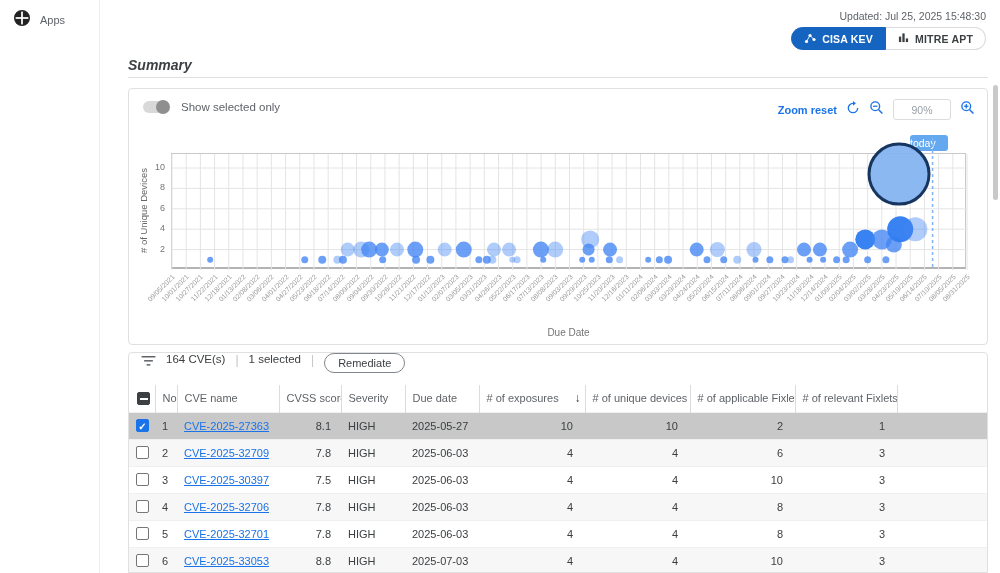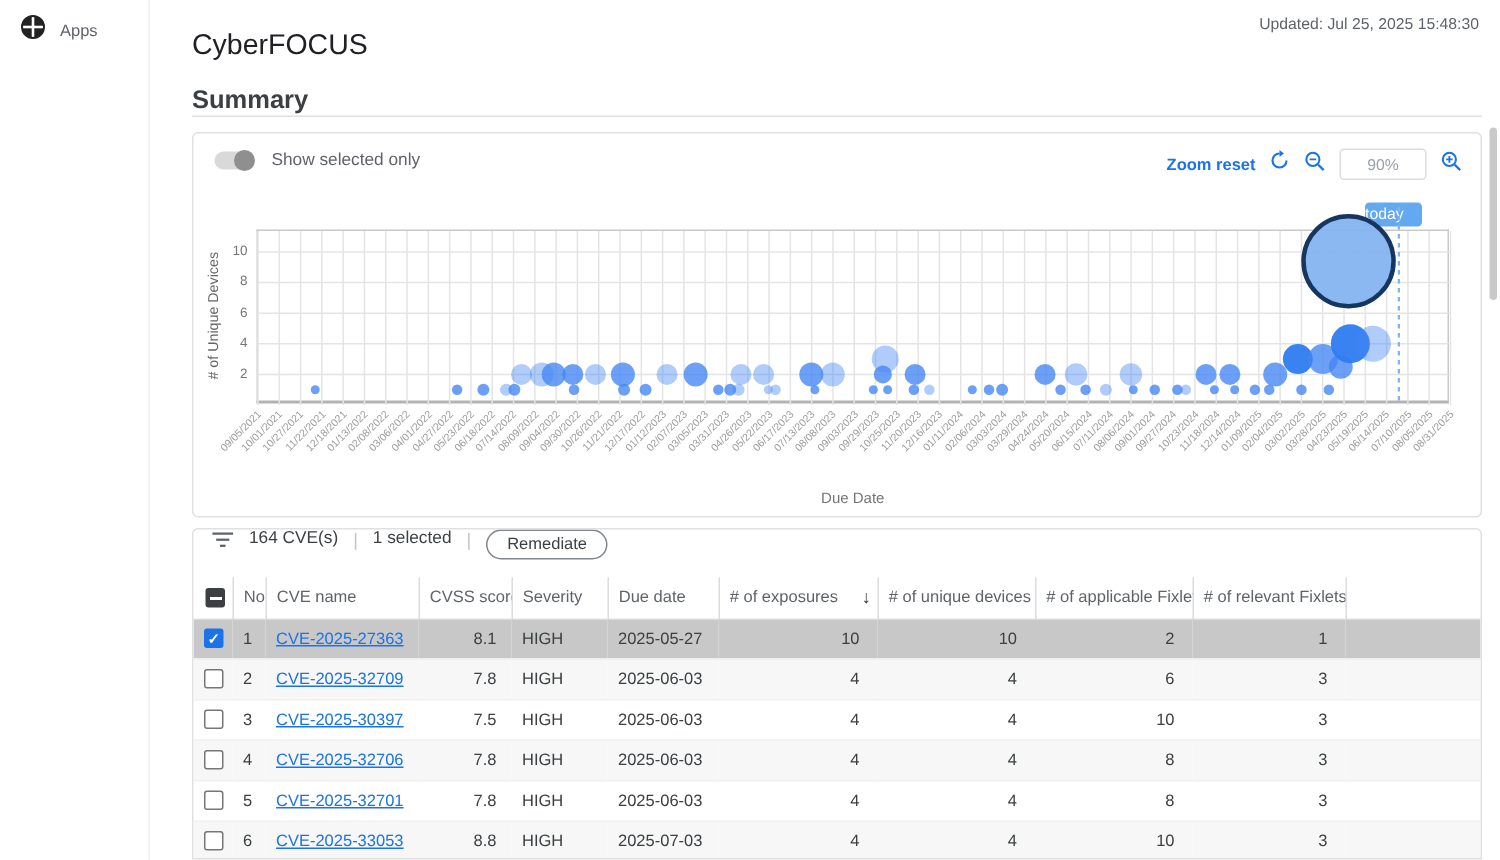--- a/index.html
+++ b/index.html
@@ -16,21 +16,21 @@
   
   .main { position:absolute; left:100px; top:0; width:900px; height:573px; }
   .page-title { position:absolute; left:28px; top:20px; font-size:19px; font-weight:500; color:#202124; }
   .updated { position:absolute; right:14px; top:10px; font-size:10.5px; color:#5f6368; }
   .seg-group { position:absolute; right:14px; top:27px; display:flex; height:23px; }
   .seg { display:flex; align-items:center; gap:6px; padding:0 12px; font-size:10.5px; font-weight:700;
     letter-spacing:.2px; cursor:pointer; white-space:nowrap; }
   .seg.active { background:#1565c0; color:#fff; border-radius:12px 0 0 12px; border:1px solid #1565c0; }
   .seg.inactive { background:#fff; color:#3c4043; border:1px solid #dadce0; border-left:none;
     border-radius:0 12px 12px 0; }
-  .section-title { position:absolute; left:28px; top:57px; font-size:17px; font-weight:700; color:#3c4043; }
+  .section-title { position:absolute; left:28px; top:57px; font-size:14px; font-weight:700; color:#3c4043;font-style:italic; }
   .section-underline { position:absolute; left:28px; top:77px; width:860px; border-bottom:1px solid #e0e0e0; }
 
   
   .chart-card { position:absolute; left:28px; top:88px; width:860px; height:257px;
     border:1px solid #e0e0e0; border-radius:4px; background:#fff; }
   .toggle-row { position:absolute; left:14px; top:12px; display:flex; align-items:center; gap:12px; }
   .switch { width:26px; height:12px; border-radius:6px; background:#d9d9d9; position:relative; cursor:pointer; }
   .switch .knob { position:absolute; right:-1px; top:-1px; width:14px; height:14px; border-radius:50%;
     background:#8f8f8f; }
   .toggle-lbl { font-size:11.5px; color:#5f6368; }
@@ -107,23 +107,45 @@
         <rect x="10.7" y="2" width="2.6" height="20" fill="#fff"></rect>
         <rect x="2" y="10.7" width="20" height="2.6" fill="#fff"></rect>
         <circle cx="12" cy="12" r="11" fill="none" stroke="#222" stroke-width="2"></circle>
       </svg>
     </span>
     <span class="lbl">Apps</span>
   </div>
 </div>
 
 <div class="main">
-  <div class="page-title">CyberFOCUS</div>
   <div class="updated">Updated: Jul 25, 2025 15:48:30</div>
 
+  <div class="seg-group">
+    <div class="seg active">
+      <span>
+        <svg width="12" height="12" viewBox="0 0 24 24">
+            <circle cx="5" cy="19" r="3.2" fill="#fff"></circle>
+            <circle cx="12" cy="7" r="3.2" fill="#fff"></circle>
+            <circle cx="20" cy="15" r="3.2" fill="#fff"></circle>
+            <path d="M5 19 L12 7 L20 15" stroke="#fff" stroke-width="1.8" fill="none"></path>
+          </svg>
+      </span>
+      <span>CISA KEV</span>
+    </div>
+    <div class="seg inactive">
+      <span>
+        <svg width="11" height="11" viewBox="0 0 24 24">
+            <rect x="2" y="10" width="5" height="12" fill="#3c4043"></rect>
+            <rect x="9.5" y="3" width="5" height="19" fill="#3c4043"></rect>
+            <rect x="17" y="14" width="5" height="8" fill="#3c4043"></rect>
+          </svg>
+      </span>
+      <span>MITRE APT</span>
+    </div>
+  </div>
 
   <div class="section-title">Summary</div>
   <div class="section-underline"></div>
 
   <div class="chart-card">
     <div class="toggle-row">
       <div class="switch">
           <div class="knob"></div>
         </div>
       <span class="toggle-lbl">Show selected only</span>

